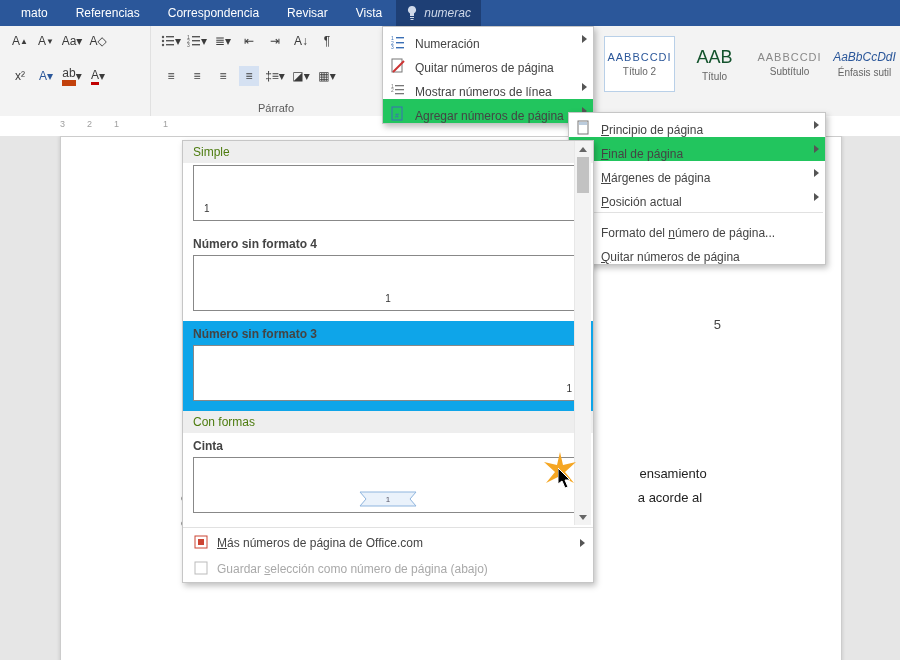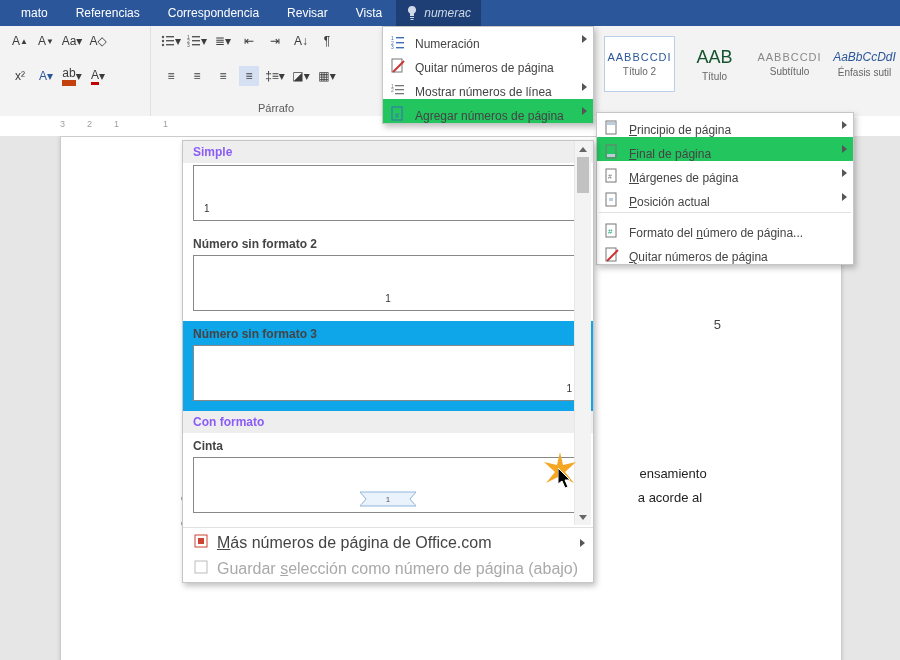--- a/index.html
+++ b/index.html
@@ -36,35 +36,35 @@
 
 
 .menu{position:absolute;background:#fff;border:1px solid #c6c6c6;box-shadow:2px 3px 6px rgba(0,0,0,.25);font-size:12px;color:#444}
 .menu .item{height:24px;display:flex;align-items:flex-end;padding:0 24px 0 6px;gap:8px;position:relative}
 .menu .item.hl{background:#22c55e}
 .menu .item .arrow{position:absolute;right:6px;top:8px}
 .menu .ico{width:18px;height:18px;display:flex;align-items:center;justify-content:center}
 .menu .sep{height:1px;background:#e1e1e1;margin:3px 2px}
 
 #tellme-menu{left:382px;top:26px;width:210px}
-#submenu2{left:596px;top:112px;width:256px}
+#submenu2{left:568px;top:112px;width:256px}
 
 
 .gallery{position:absolute;left:182px;top:140px;width:410px;background:#fff;border:1px solid #c6c6c6;box-shadow:2px 3px 6px rgba(0,0,0,.25)}
-.gallery .cat{background:#eee;font-weight:700;font-size:12px;padding:4px 10px;color:#8b5cf6}
+.gallery .cat{background:#eee;font-weight:400;font-size:12px;padding:4px 10px;color:#4d7c0f}
 .gallery .scroll{max-height:470px;overflow:hidden;position:relative;padding-bottom:2px}
 .gallery .opt{padding:2px 10px 10px 10px}
 .gallery .opt.sel{background:#0ea5e9}
 .gallery .opt .ttl{font-weight:600;font-size:12px;padding:4px 0 4px 0}
 .gallery .opt .prev{height:54px;border:1px solid #888;background:#fff;position:relative}
 .gallery .opt .prev .n{position:absolute;bottom:6px;font-size:10px;color:#333}
 .gallery .opt .prev .n.left{left:10px}
 .gallery .opt .prev .n.center{left:50%;transform:translateX(-50%)}
 .gallery .opt .prev .n.right{right:10px}
-.gallery .foot .item{height:26px;display:flex;align-items:center;padding:0 10px;gap:8px;font-size:16px;position:relative}
+.gallery .foot .item{height:26px;display:flex;align-items:center;padding:0 10px;gap:8px;font-size:12px;position:relative}
 .gallery .foot .item.dis{color:#a9a9a9}
 .gallery .foot .item .arrow{position:absolute;right:8px;top:9px}
 .gallery .sep{height:1px;background:#e1e1e1;margin:2px 0}
 .sbtrack{position:absolute;right:2px;top:0;bottom:0;width:16px;background:#f3f3f3;border-left:1px solid #e7e7e7}
 .sbthumb{position:absolute;top:16px;left:2px;width:12px;height:36px;background:#c2c2c2}
 .sbbtn{position:absolute;left:0;width:16px;height:16px;display:flex;align-items:center;justify-content:center;color:#666}
 .sbbtn.up{top:0}.sbbtn.dn{bottom:0}
 
 
 .star{position:absolute;left:540px;top:450px;width:40px;height:40px;pointer-events:none}
@@ -304,32 +304,32 @@
 
 <div class="gallery">
   <div class="scroll">
     <div class="cat">Simple</div>
     <div class="opt">
       <div class="prev">
           <span class="n left">1</span>
         </div>
     </div>
     <div class="opt">
-      <div class="ttl">Número sin formato 2</div>
+      <div class="ttl">Número sin formato 4</div>
       <div class="prev">
           <span class="n center">1</span>
         </div>
     </div>
     <div class="opt sel">
       <div class="ttl">Número sin formato 3</div>
       <div class="prev">
           <span class="n right">1</span>
         </div>
     </div>
-    <div class="cat">Con formato</div>
+    <div class="cat">Con formas</div>
     <div class="opt">
       <div class="ttl">Cinta</div>
       <div class="prev">
         <svg style="position:absolute;left:50%;bottom:4px;transform:translateX(-50%)" width="60" height="18">
             <path d="M2 2 h56 l-6 7 l6 7 h-56 l6 -7 z" fill="#eaf2fb" stroke="#8fb5de"></path>
             <text x="30" y="12" font-size="8" text-anchor="middle" fill="#556">1</text>
           </svg>
       </div>
     </div>
     <div class="sbtrack">

